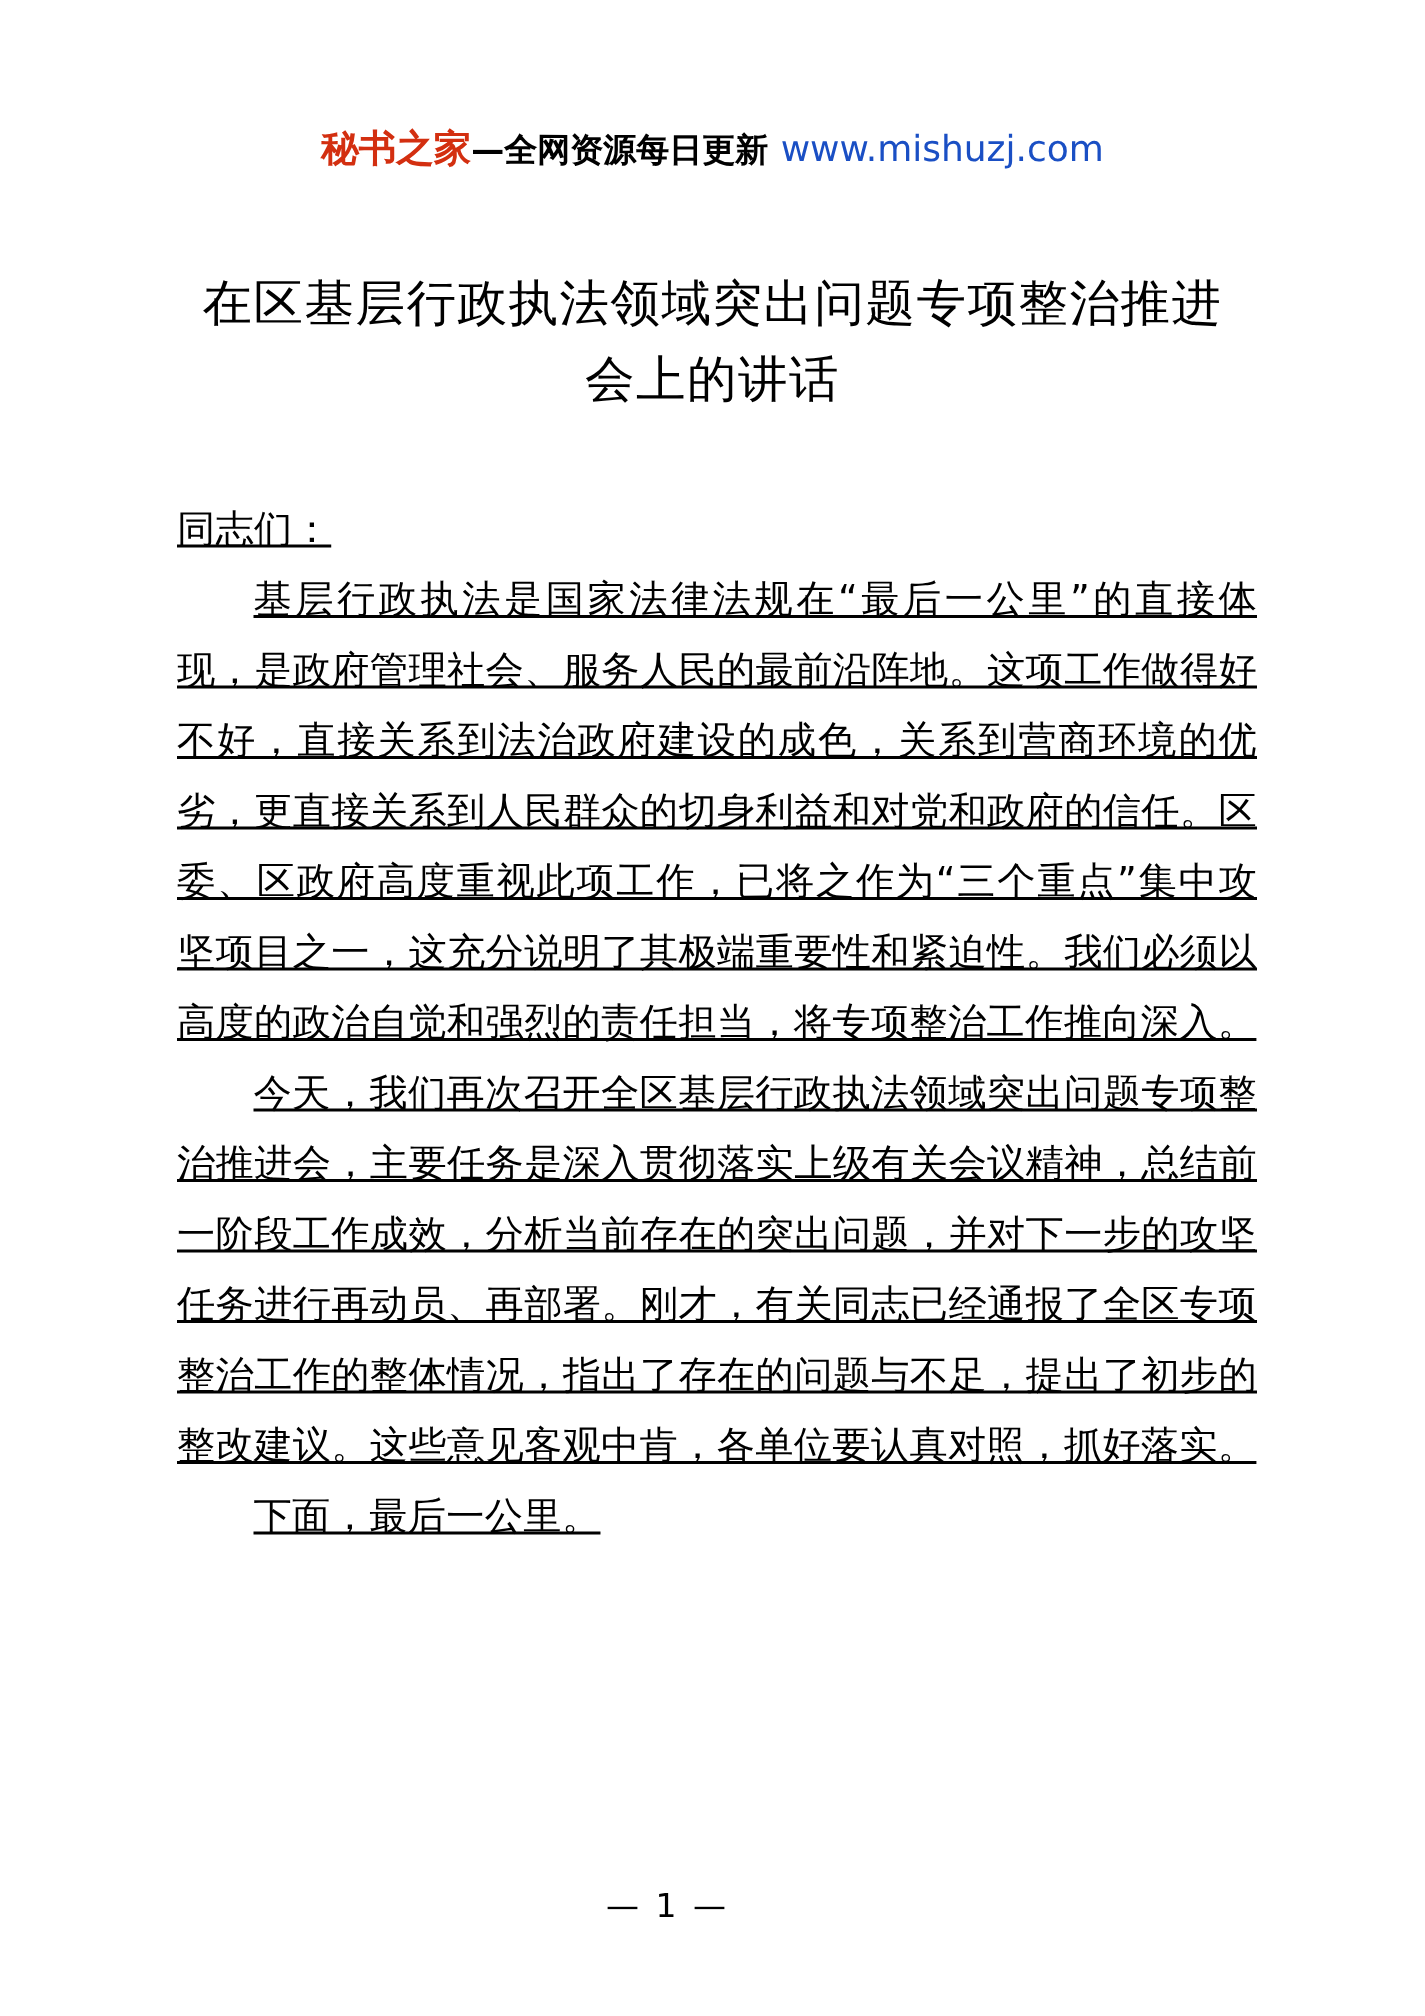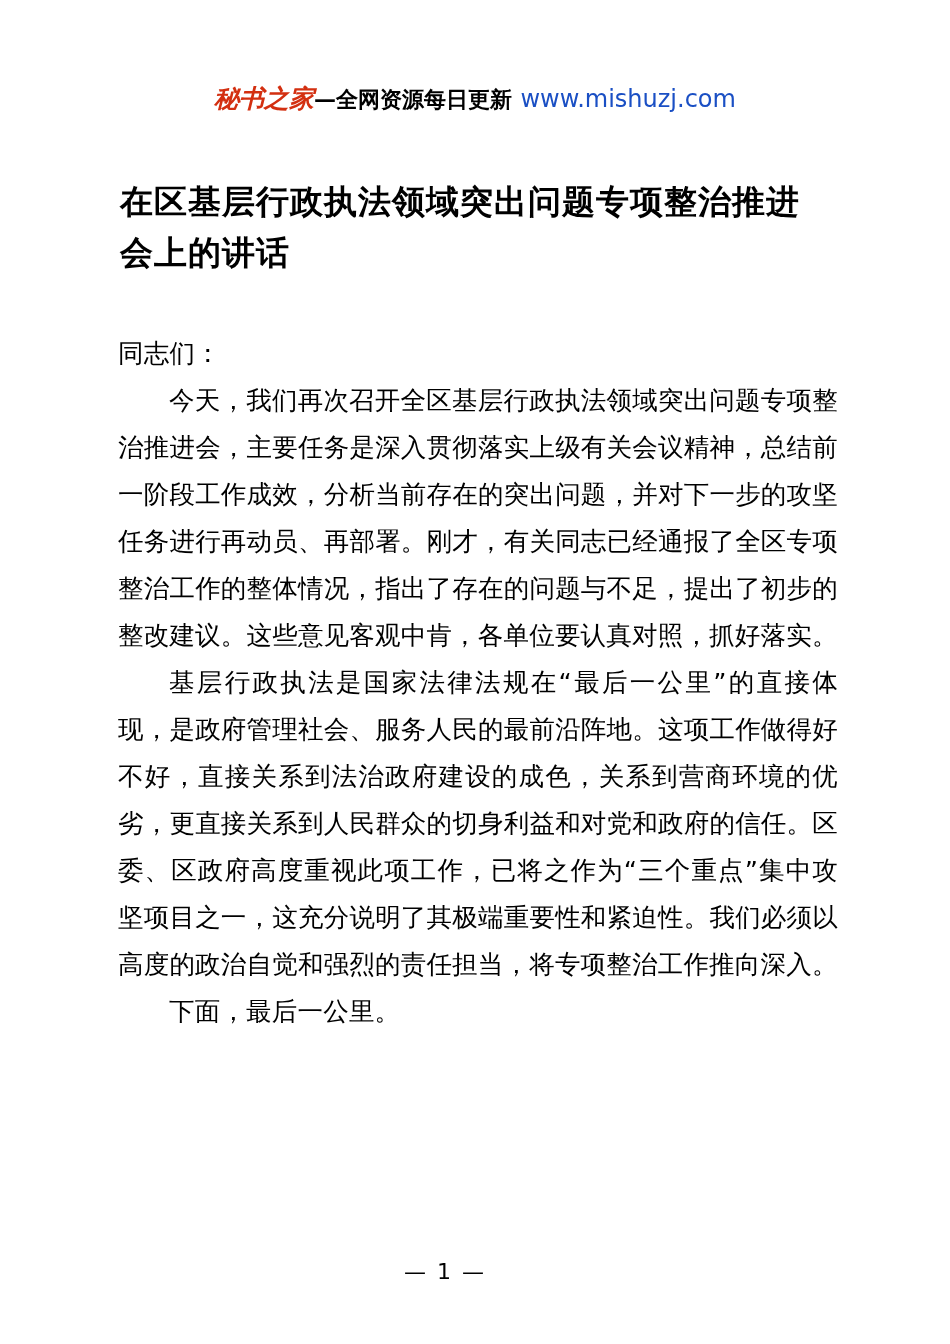--- a/index.html
+++ b/index.html
@@ -30,56 +30,57 @@
     text-align: center;
     font-size: 24px;
     font-weight: bold;
     letter-spacing: 0px;
     white-space: nowrap;
   }
   .brand-red {
     color: #d32f10;
     font-weight: bold;
     font-size: 25px;
-    font-style: italic;
   }
   .brand-black {
     color: #000000;
     font-weight: bold;
     font-size: 22px;
   }
   .brand-url {
     color: #1a4fc4;
     font-weight: normal;
     font-size: 24px;
     font-family: "DejaVu Sans", "Liberation Sans", sans-serif;
   }
   .doc-title {
     position: absolute;
     top: 176px;
     left: 120px;
     width: 710px;
+    text-align: center;
     font-size: 33px;
-    font-weight: bold;
+    font-weight: normal;
     line-height: 1.55;
     letter-spacing: 1px;
   }
   .body-text {
     position: absolute;
     top: 330px;
     left: 118px;
     width: 720px;
     font-size: 25.5px;
     line-height: 47px;
     text-align: justify;
     text-justify: inter-ideograph;
     letter-spacing: 0.2px;
   }
   .body-text p {
     margin: 0 0 0 0;
+    text-decoration: underline;
   }
   .indent2 {
     text-indent: 2em;
   }
   .page-number {
     position: absolute;
     bottom: 60px;
     left: 0;
     width: 950px;
     text-align: center;
@@ -95,20 +96,20 @@
 <div class="page">
 
   <div class="header-banner">
     <span class="brand-red">秘书之家</span><span class="brand-black">—全网资源每日更新</span> <span class="brand-url">www.mishuzj.com</span>
   </div>
 
   <div class="doc-title">在区基层行政执法领域突出问题专项整治推进会上的讲话</div>
 
   <div class="body-text">
     <p>同志们：</p>
+    <p class="indent2">基层行政执法是国家法律法规在“最后一公里”的直接体现，是政府管理社会、服务人民的最前沿阵地。这项工作做得好不好，直接关系到法治政府建设的成色，关系到营商环境的优劣，更直接关系到人民群众的切身利益和对党和政府的信任。区委、区政府高度重视此项工作，已将之作为“三个重点”集中攻坚项目之一，这充分说明了其极端重要性和紧迫性。我们必须以高度的政治自觉和强烈的责任担当，将专项整治工作推向深入。</p>
     <p class="indent2">今天，我们再次召开全区基层行政执法领域突出问题专项整治推进会，主要任务是深入贯彻落实上级有关会议精神，总结前一阶段工作成效，分析当前存在的突出问题，并对下一步的攻坚任务进行再动员、再部署。刚才，有关同志已经通报了全区专项整治工作的整体情况，指出了存在的问题与不足，提出了初步的整改建议。这些意见客观中肯，各单位要认真对照，抓好落实。</p>
-    <p class="indent2">基层行政执法是国家法律法规在“最后一公里”的直接体现，是政府管理社会、服务人民的最前沿阵地。这项工作做得好不好，直接关系到法治政府建设的成色，关系到营商环境的优劣，更直接关系到人民群众的切身利益和对党和政府的信任。区委、区政府高度重视此项工作，已将之作为“三个重点”集中攻坚项目之一，这充分说明了其极端重要性和紧迫性。我们必须以高度的政治自觉和强烈的责任担当，将专项整治工作推向深入。</p>
     <p class="indent2">下面，最后一公里。</p>
   </div>
 
   <div class="page-number">— 1 —</div>
 
 </div>
 
 </body></html>

